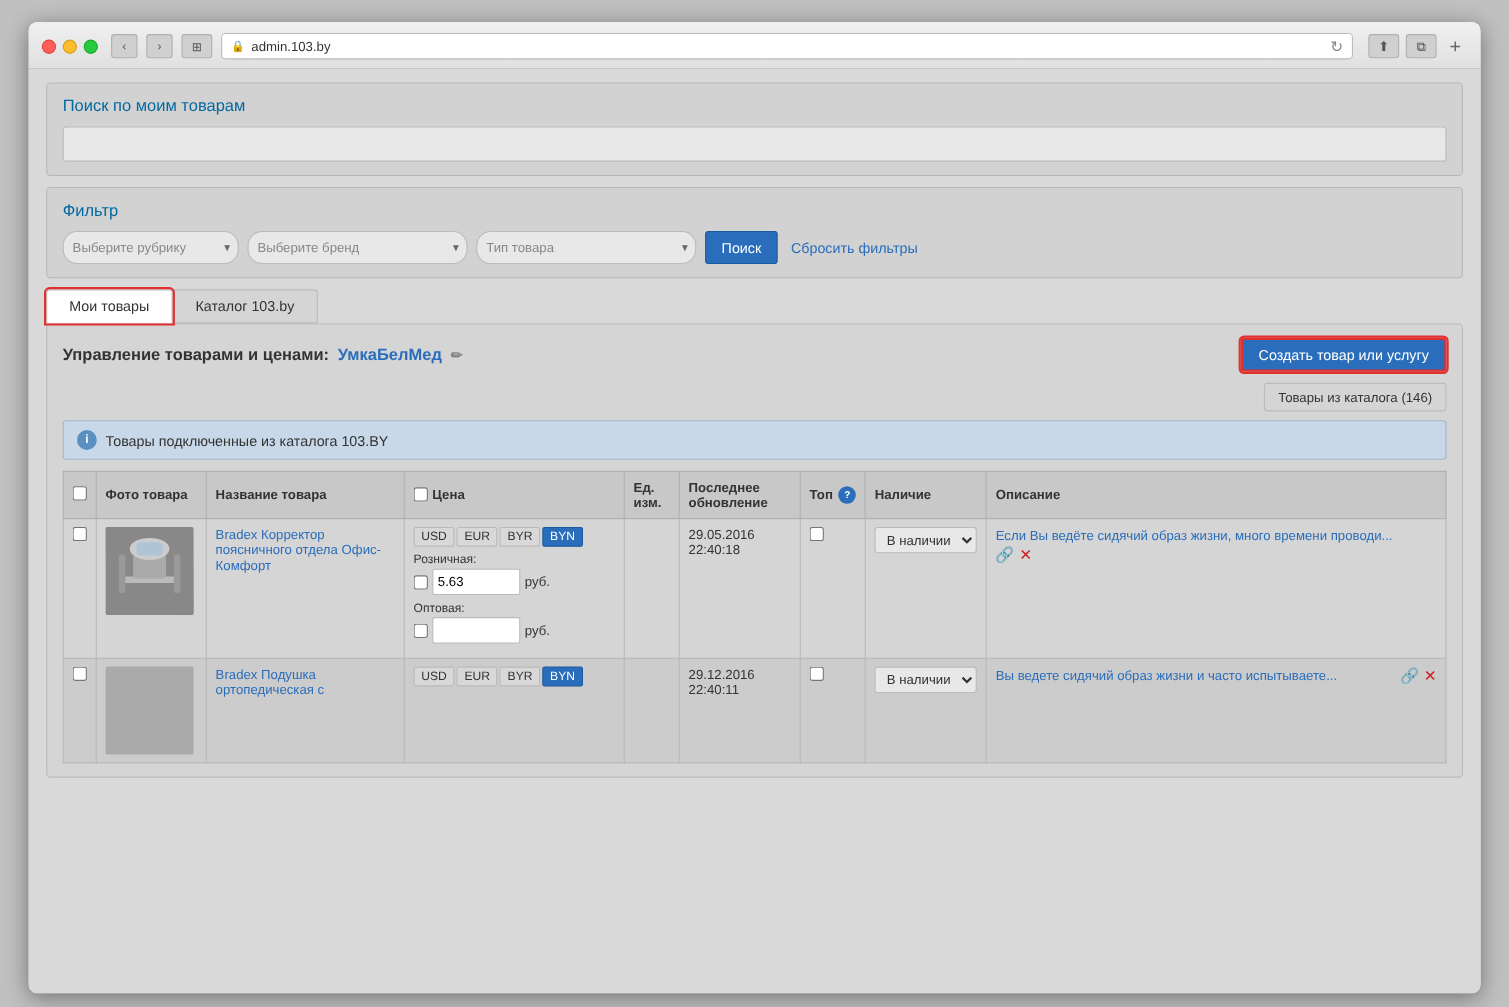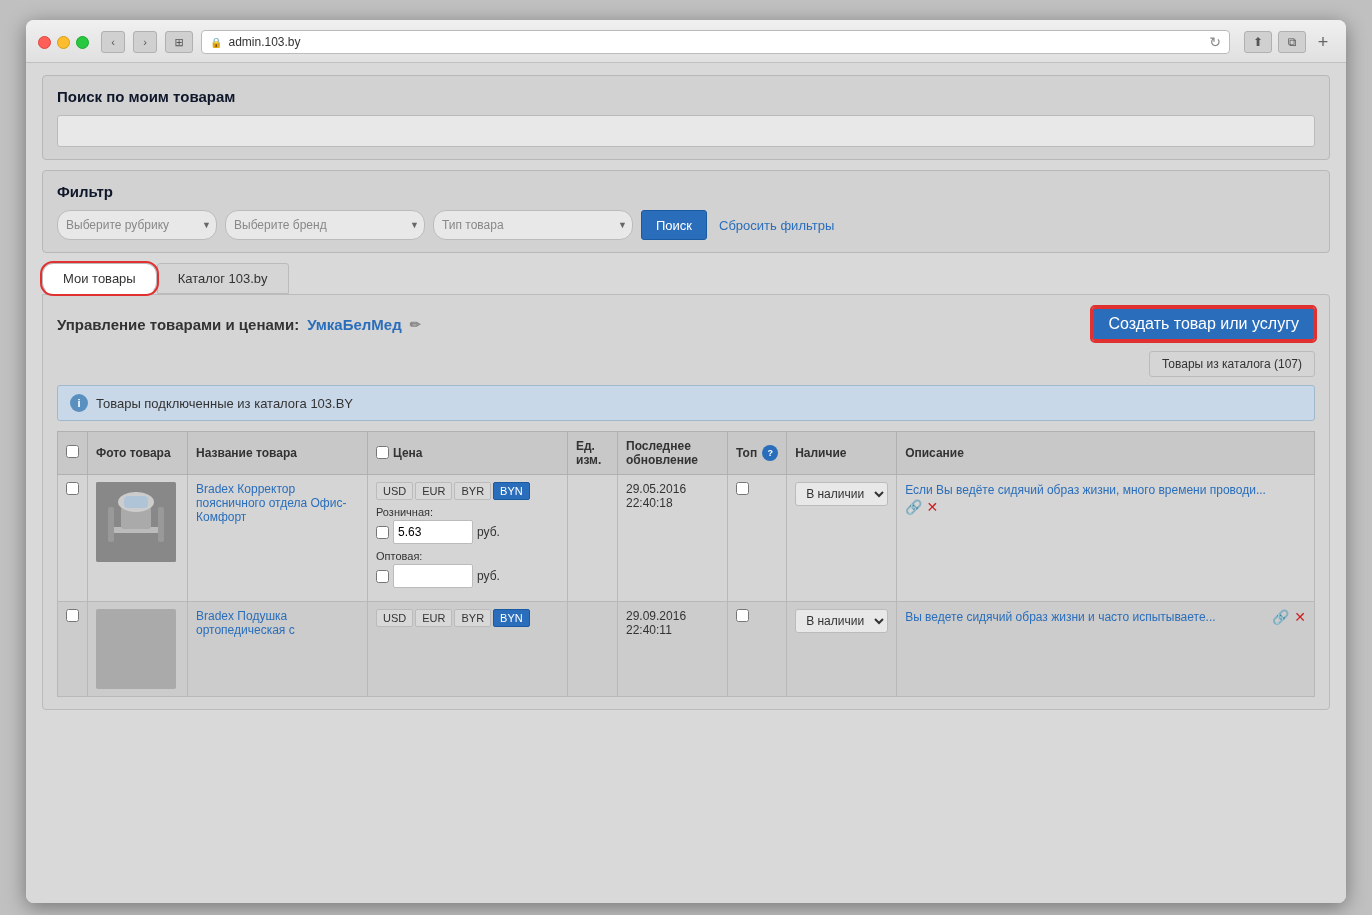--- a/index.html
+++ b/index.html
@@ -128,22 +128,22 @@
     .section-card {
       background: #d2d2d2;
       border: 1px solid #b8b8b8;
       border-radius: 4px;
       margin-bottom: 10px;
       padding: 12px 14px;
     }
 
     .section-title {
       font-size: 15px;
-      font-weight: bold;
-      color: #0f172a;
+      font-weight: normal;
+      color: #0369a1;
       margin-bottom: 10px;
     }
 
     .search-input {
       width: 100%;
       height: 32px;
       background: #e8e8e8;
       border: 1px solid #bbb;
       border-radius: 3px;
       padding: 0 8px;
@@ -224,21 +224,20 @@
       border: 1px solid #bbb;
       color: #333;
       border-radius: 3px 3px 0 0;
     }
 
     .tab-item.active {
       background: white;
       border-bottom: 1px solid white;
       outline: 2px solid #e03030;
       z-index: 2;
-      border-radius: 11px;
     }
 
     .tab-item.inactive {
       background: #d5d5d5;
     }
 
     
     .main-content-area {
       background: #d5d5d5;
       border: 1px solid #bbb;
@@ -272,21 +271,21 @@
       font-size: 13px;
       cursor: pointer;
     }
 
     .btn-create {
       background: #2a6ebb;
       color: white;
       border: 2px solid #e03030;
       border-radius: 3px;
       padding: 6px 14px;
-      font-size: 16px;
+      font-size: 13px;
       cursor: pointer;
       outline: 2px solid #e03030;
     }
 
     .catalog-count-btn {
       background: #d5d5d5;
       border: 1px solid #bbb;
       border-radius: 3px;
       padding: 5px 12px;
       font-size: 12px;
@@ -547,21 +546,21 @@
       <div class="management-header">
         <div class="management-title">
           <span>Управление товарами и ценами:</span>
           <a href="#" style="color:#2a6ebb;text-decoration:none;">УмкаБелМед</a>
           <span class="edit-icon">✏</span>
         </div>
         <button class="btn-create">Создать товар или услугу</button>
       </div>
 
       <div style="text-align:right; margin-bottom:8px;">
-        <button class="catalog-count-btn">Товары из каталога (107)</button>
+        <button class="catalog-count-btn">Товары из каталога (146)</button>
       </div>
 
       <div class="info-banner">
         <div class="info-icon">i</div>
         <span>Товары подключенные из каталога 103.BY</span>
       </div>
 
       <table class="products-table">
         <thead>
           <tr>
@@ -681,21 +680,21 @@
             <td>
               <div class="currency-btns">
                 <button class="currency-btn">USD</button>
                 <button class="currency-btn">EUR</button>
                 <button class="currency-btn">BYR</button>
                 <button class="currency-btn active">BYN</button>
               </div>
             </td>
             <td></td>
             <td>
-              <span>29.09.2016 22:40:11</span>
+              <span>29.12.2016 22:40:11</span>
             </td>
             <td>
               <input type="checkbox" style="">
             </td>
             <td>
               <select class="availability-select">
                 <option>В наличии</option>
               </select>
             </td>
             <td>

